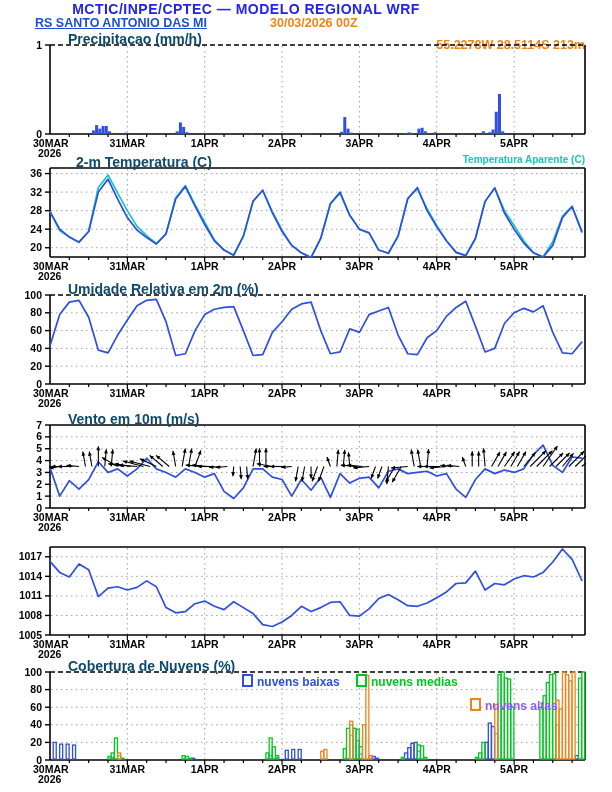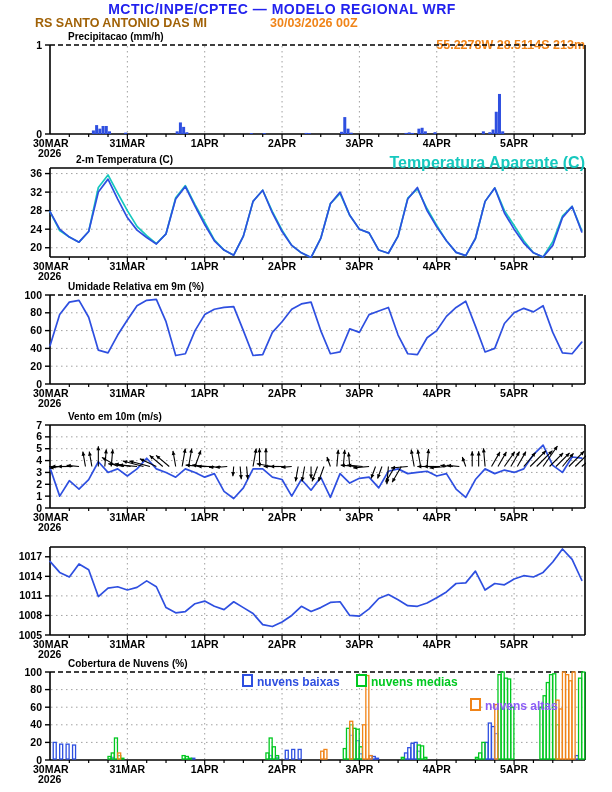--- a/index.html
+++ b/index.html
@@ -1,35 +1,35 @@
 <!DOCTYPE html>
 <html><head>
 <meta charset="utf-8">
 <style>
   html,body{margin:0;padding:0;background:#ffffff;}
   #page{position:relative;width:612px;height:792px;background:#fff;
         font-family:"Liberation Sans",sans-serif;overflow:hidden;}
   .hdr{position:absolute;font-weight:bold;white-space:nowrap;}
-  .hdr1{top:1px;left:0;width:492px;text-align:center;font-size:14px;letter-spacing:0.5px;margin-left:36px;}
+  .hdr1{top:1px;left:0;width:492px;text-align:center;font-size:14px;letter-spacing:0.5px;}
   .hdr2a{top:16px;left:35px;font-size:12.5px;}
   .hdr2b{top:16px;left:270px;font-size:12.5px;}
   .hdr3{top:38px;right:27px;font-size:12.5px;}
-  .ptitle{position:absolute;left:68px;font-size:10px;font-weight:bold;color:#000000;white-space:nowrap;}
-  .ptitle2{position:absolute;right:27px;font-size:16px;font-weight:bold;white-space:nowrap;margin-left:8px;}
+  .ptitle{position:absolute;left:68px;font-size:14px;font-weight:bold;color:#0c4a6e;white-space:nowrap;}
+  .ptitle2{position:absolute;right:27px;font-size:10px;font-weight:bold;white-space:nowrap;margin-left:8px;}
   .legend-item{position:absolute;font-size:12px;font-weight:bold;white-space:nowrap;margin-top:16px;}
   .legend-box{display:inline-block;width:7px;height:9px;border-style:solid;border-width:2px;
               vertical-align:-1px;margin-right:4px;background:#fff;}
   svg{position:absolute;top:0;left:0;}
 </style>
 </head>
 <body>
 
 <div id="page">
   <div class="hdr hdr1" style="color: rgb(34, 34, 238);">MCTIC/INPE/CPTEC — MODELO REGIONAL WRF</div>
-  <div class="hdr hdr2a" style="color: #a16207;">RS SANTO ANTONIO DAS MI</div>
+  <div class="hdr hdr2a" style="color: #1d4ed8; text-decoration: underline;">RS SANTO ANTONIO DAS MI</div>
   <div class="hdr hdr2b" style="color: rgb(240, 132, 24);">30/03/2026 00Z</div>
   <div class="hdr hdr3" style="color: rgb(240, 132, 24);">55.2278W 28.5114S 213m</div>
 
   <svg id="plot" width="612" height="792" viewBox="0 0 612 792">
       <g>
         <clipPath id="clip0">
           <rect x="49" y="44" width="537" height="91"></rect>
         </clipPath>
         <line x1="127.34939759036145" y1="46" x2="127.34939759036145" y2="133" stroke="#a0a0a0" stroke-width="1" stroke-dasharray="1.5 3.5"></line>
         <line x1="204.6987951807229" y1="46" x2="204.6987951807229" y2="133" stroke="#a0a0a0" stroke-width="1" stroke-dasharray="1.5 3.5"></line>
@@ -706,21 +706,21 @@
           <rect x="565.6626506024096" y="674.64" width="3" height="84.36000000000001" fill="#fff" fill-opacity="0.35" stroke="#f08418" stroke-width="1.3"></rect>
           <rect x="568.8855421686746" y="680.8" width="3" height="78.20000000000005" fill="#fff" fill-opacity="0.35" stroke="#f08418" stroke-width="1.3"></rect>
           <rect x="572.1084337349398" y="672" width="3" height="87" fill="#fff" fill-opacity="0.35" stroke="#f08418" stroke-width="1.3"></rect>
         </g>
       </g>
     </svg>
 
   <div class="ptitle" style="top:31px;">Precipitacao (mm/h)</div>
   <div class="ptitle" style="top:154px;margin-left:8px;">2-m Temperatura (C)</div>
   <div class="ptitle2" style="top: 154px; color: rgb(22, 200, 190);">Temperatura Aparente (C)</div>
-  <div class="ptitle" style="top:281px;">Umidade Relativa em 9m (%)</div>
+  <div class="ptitle" style="top:281px;">Umidade Relativa em 2m (%)</div>
   <div class="ptitle" style="top:411px;text-align:right;">Vento em 10m (m/s)</div>
   <div class="ptitle" style="top:658px;">Cobertura de Nuvens (%)</div>
 
   <div class="legend-item" style="top: 658px; left: 242px; color: rgb(46, 79, 224);">
     <span class="legend-box" style="border-color: rgb(46, 79, 224);"></span><span>nuvens baixas</span>
   </div>
   <div class="legend-item" style="top: 658px; left: 356px; color: rgb(0, 200, 32);">
     <span class="legend-box" style="border-color: rgb(0, 200, 32);"></span><span>nuvens medias</span>
   </div>
   <div class="legend-item" style="top: 682px; left: 470px; color: #8b5cf6;">

